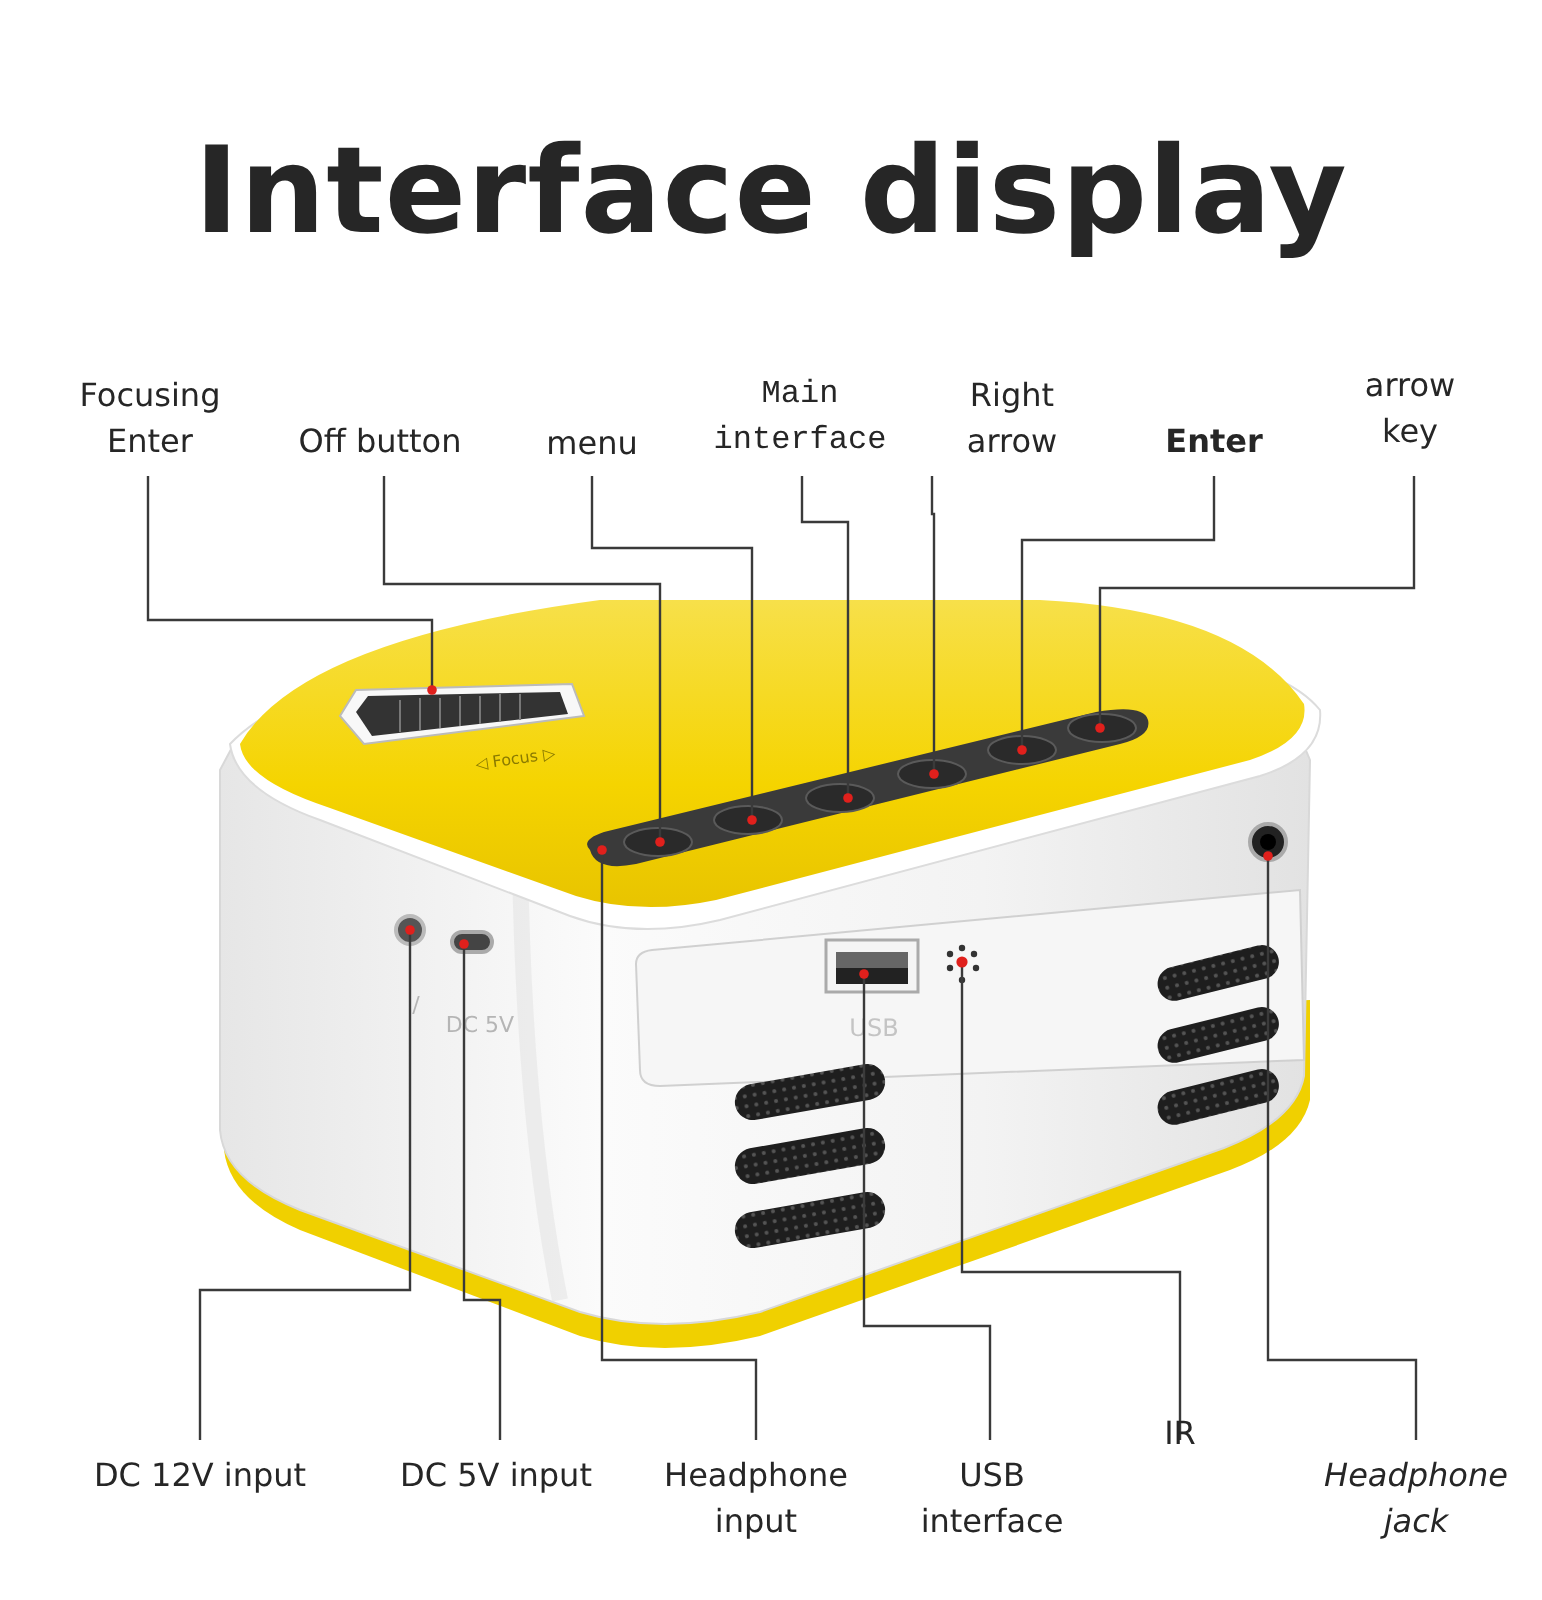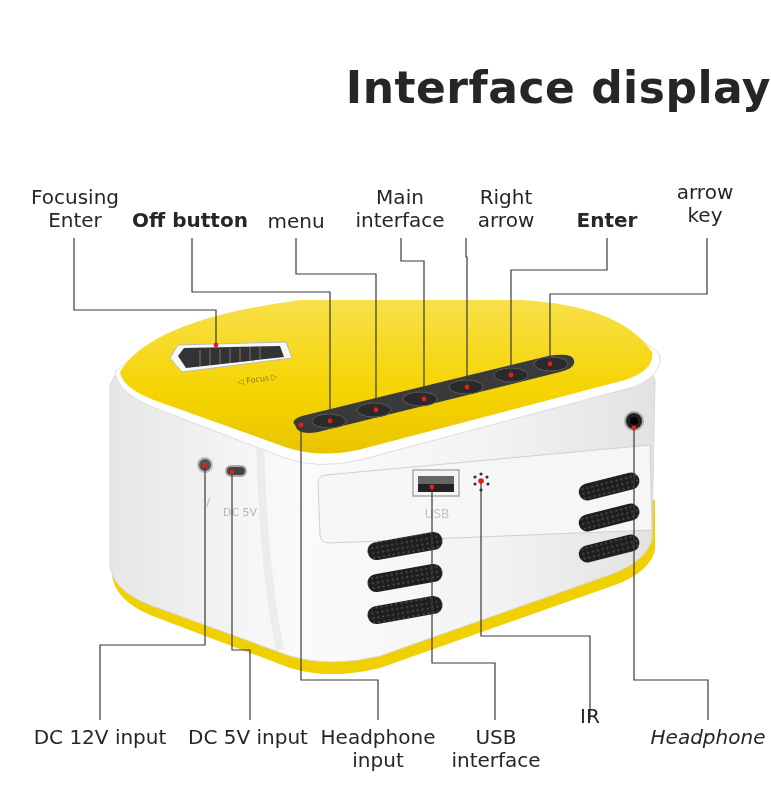--- a/index.html
+++ b/index.html
@@ -1,21 +1,21 @@
 <!DOCTYPE html>
 <html><head>
 <meta charset="utf-8">
 <style>
   html, body { margin: 0; padding: 0; background: #ffffff; }
   body { width: 771px; height: 800px; position: relative; overflow: hidden;
          font-family: "DejaVu Sans", sans-serif; color: #222; }
-  .title { position: absolute; left: 0; width: 771px; top: 66px; text-align: right;
-           font-family: "DejaVu Sans", sans-serif; font-weight: bold; font-size: 44px;
+  .title { position: absolute; left: 0; width: 771px; top: 66px; text-align: center;
+           font-family: "DejaVu Sans", sans-serif; font-weight: bold; font-size: 60px;
            letter-spacing: 0.5px; color: #262626; line-height: 1; }
-  .label { position: absolute; text-align: center; font-size: 20px; line-height: 23px;
+  .label { position: absolute; text-align: center; font-size: 16px; line-height: 23px;
            color: #262626; white-space: nowrap; transform: translateX(-50%);
            font-family: "DejaVu Sans", sans-serif; }
   .label span { display: block; }
   svg.diagram { position: absolute; left: 0; top: 0; }
 </style>
 </head>
 <body>
 
 <div class="title">Interface display</div>
 
@@ -141,27 +141,27 @@
     <circle cx="432" cy="487" r="2.4"></circle>
     <circle cx="481" cy="481" r="2.8"></circle>
     <circle cx="634" cy="428" r="2.4"></circle>
   </g>
 </svg>
 
 <div class="label" style="left:75px; top:186px;">
   <span>Focusing</span>
   <span>Enter</span>
 </div>
-<div class="label" style="left:190px; top:209px;font-weight:bold;">
+<div class="label" style="left:190px; top:209px;">
   <span>Off button</span>
 </div>
 <div class="label" style="left:296px; top:210px;">
   <span>menu</span>
 </div>
-<div class="label" style="left:400px; top:186px;">
+<div class="label" style="left:400px; top:186px;font-family:Liberation Mono, monospace;">
   <span>Main</span>
   <span>interface</span>
 </div>
 <div class="label" style="left:506px; top:186px;">
   <span>Right</span>
   <span>arrow</span>
 </div>
 <div class="label" style="left:607px; top:209px;font-weight:bold;">
   <span>Enter</span>
 </div>
@@ -182,13 +182,14 @@
 </div>
 <div class="label" style="left:496px; top:726px;">
   <span>USB</span>
   <span>interface</span>
 </div>
 <div class="label" style="left:590px; top:705px;">
   <span>IR</span>
 </div>
 <div class="label" style="left:708px; top:726px;font-style:italic;">
   <span>Headphone</span>
+  <span>jack</span>
 </div>
 
 </body></html>

